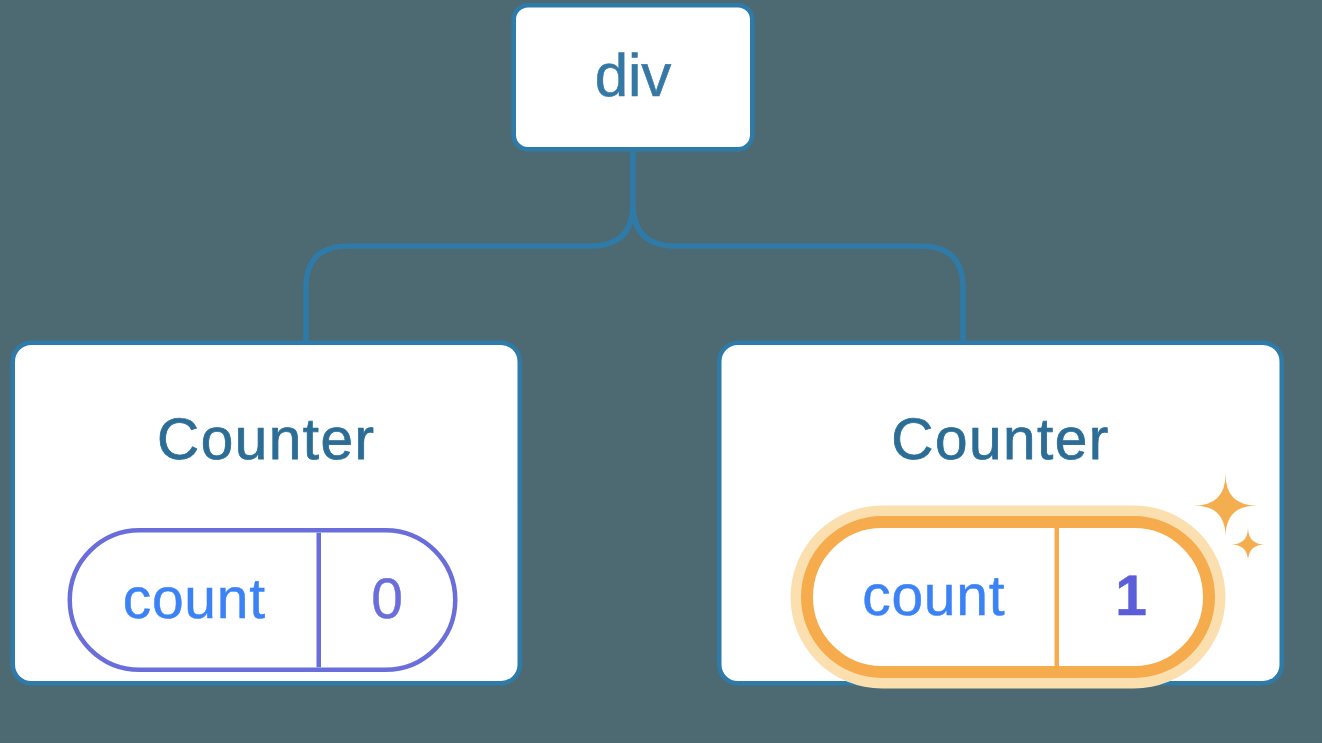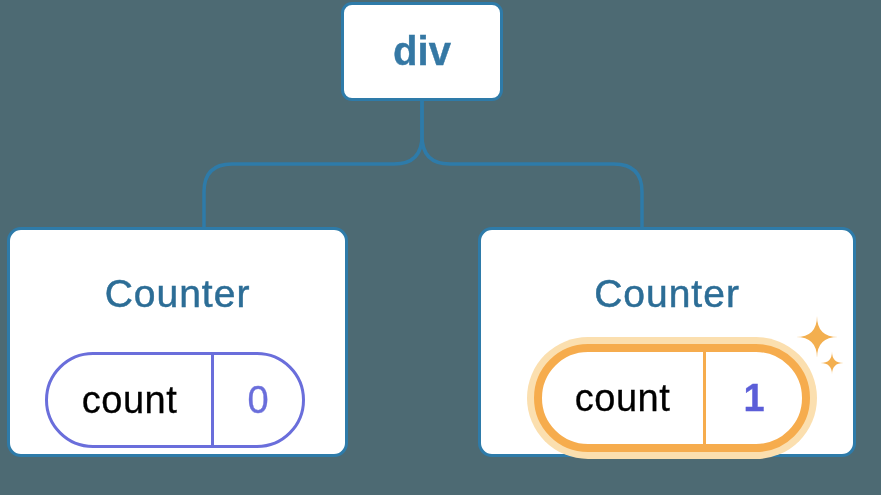--- a/index.html
+++ b/index.html
@@ -32,21 +32,21 @@
     background: #FFFFFF;
     border: 3px solid #2E7BA9;
     border-radius: 11px;
     display: flex;
     align-items: center;
     justify-content: center;
   }
   .root-label {
     color: #3578A4;
     font-size: 40px;
-    font-weight: 700;
+    font-weight: 400;
     -webkit-text-stroke: 0.4px currentColor;
   }
   .card {
     position: absolute;
     top: 227px;
     height: 230px;
     box-sizing: border-box;
     background: #FFFFFF;
     border: 3px solid #2E7BA9;
     border-radius: 14px;
@@ -83,21 +83,21 @@
     left: 53px; top: 114px;
     width: 276px; height: 108px;
     border: 8px solid #F6AC4D;
     box-shadow: 0 0 0 7px #FBDFAF;
   }
   .pill-key {
     flex: 1;
     display: flex;
     align-items: center;
     justify-content: center;
-    color: #000000;
+    color: #3b82f6;
     font-size: 38px;
     letter-spacing: 0.5px;
     text-align: center;
     -webkit-text-stroke: 0.3px currentColor;
   }
   .pill-value {
     display: flex;
     align-items: center;
     justify-content: center;
     color: #6A6EDB;

